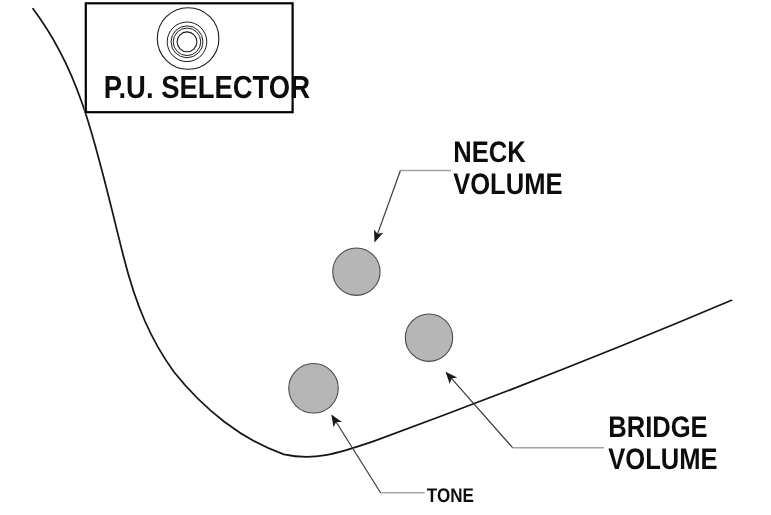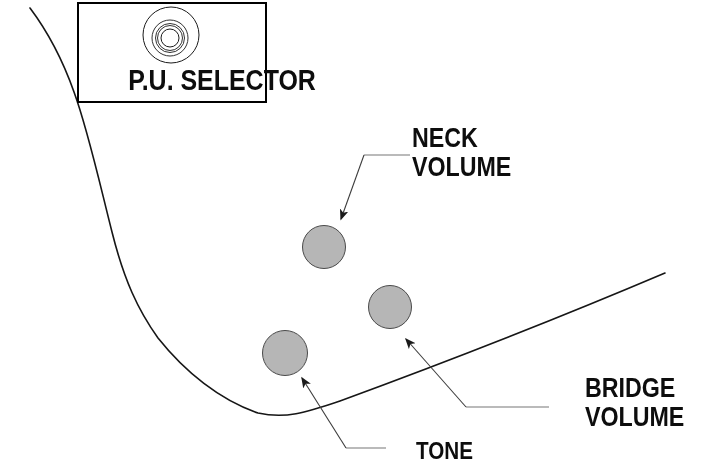--- a/index.html
+++ b/index.html
@@ -41,21 +41,20 @@
   .selector-label {
     position: absolute;
     left: 0;
     bottom: 4px;
     width: 186px;
     text-align: left;
     font-size: 29px;
     font-weight: bold;
     color: #0d0d0d;
     white-space: nowrap;
-    padding-left: 34px;
   }
   .selector-label .cond {
     display: inline-block;
     transform: scaleX(0.86);
     transform-origin: 50% 50%;
   }
   .knob {
     position: absolute;
     border-radius: 50%;
     background: var(--knob_fill, #b6b6b6);
@@ -72,22 +71,22 @@
     font-size: 27px;
     line-height: 29px;
     white-space: nowrap;
   }
   .diagram-label .line {
     display: block;
     transform: scaleX(0.86);
     transform-origin: 0 50%;
   }
   .label-neck   { left: 412px; top: 124px; }
-  .label-bridge { left: 553px; top: 374px; margin-left: 32px; }
-  .label-tone   { left: 388px; top: 436px; font-size: 24px; margin-left: 28px; }
+  .label-bridge { left: 553px; top: 374px; }
+  .label-tone   { left: 388px; top: 436px; font-size: 18px; }
 </style>
 </head>
 <body>
 
 <div class="canvas">
 
   <svg class="artwork" viewBox="0 0 701 468" aria-hidden="true">
     <defs>
       <marker id="arrow" markerWidth="12" markerHeight="10" refX="9.5" refY="4.5" orient="auto" markerUnits="userSpaceOnUse">
         <path d="M0,0 L11,4.5 L0,9 L2.8,4.5 Z" fill="#1a1a1a"></path>

